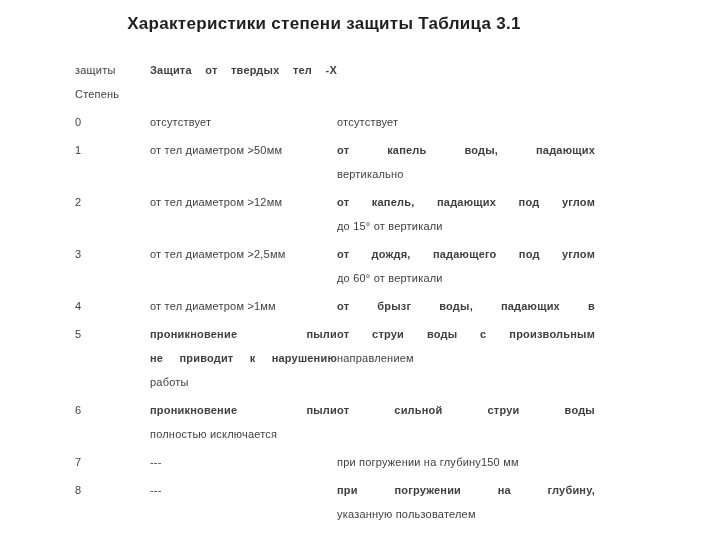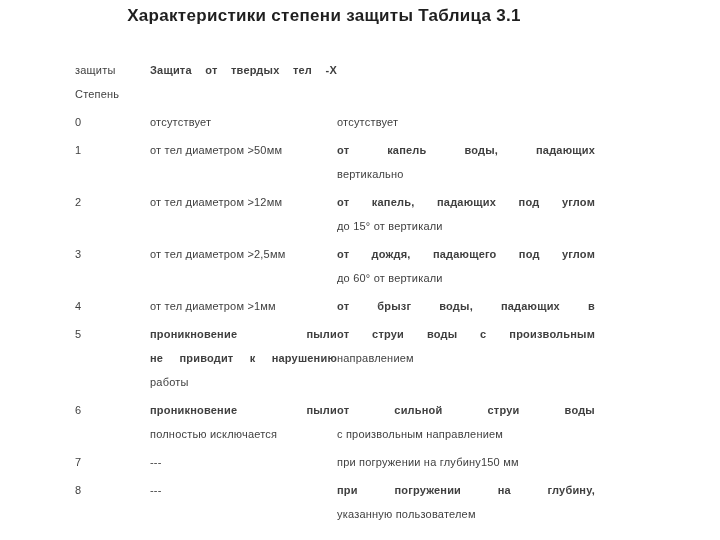--- a/index.html
+++ b/index.html
@@ -53,21 +53,21 @@
     justify-content: space-between;
   }
   .line.justify span {
     flex: 0 0 auto;
     font-weight: bold;
   }
 </style>
 </head>
 <body style="background: rgb(255, 255, 255);">
 
-<div class="page-title" style="color: rgb(31, 31, 31);">Характеристики степени защиты Таблица 3.1</div>
+<div class="page-title" style="color: rgb(31, 31, 31); margin-top: 8px;">Характеристики степени защиты Таблица 3.1</div>
 
 <div class="protection-table" id="protection-table" style="color: rgb(63, 63, 63);">
     <div class="t-row">
       <div class="cell">
         <div class="line">защиты</div>
         <div class="line">Степень</div>
       </div>
       <div class="cell">
         <div class="line justify">
           <span>Защита</span>
@@ -198,21 +198,20 @@
         </div>
         <div class="line">полностью исключается</div>
       </div>
       <div class="cell">
         <div class="line justify">
           <span>от</span>
           <span>сильной</span>
           <span>струи</span>
           <span>воды</span>
         </div>
-        <div class="line">с произвольным направлением</div>
       </div>
     </div>
     <div class="t-row">
       <div class="cell">
         <div class="line">7</div>
       </div>
       <div class="cell">
         <div class="line">---</div>
       </div>
       <div class="cell">

